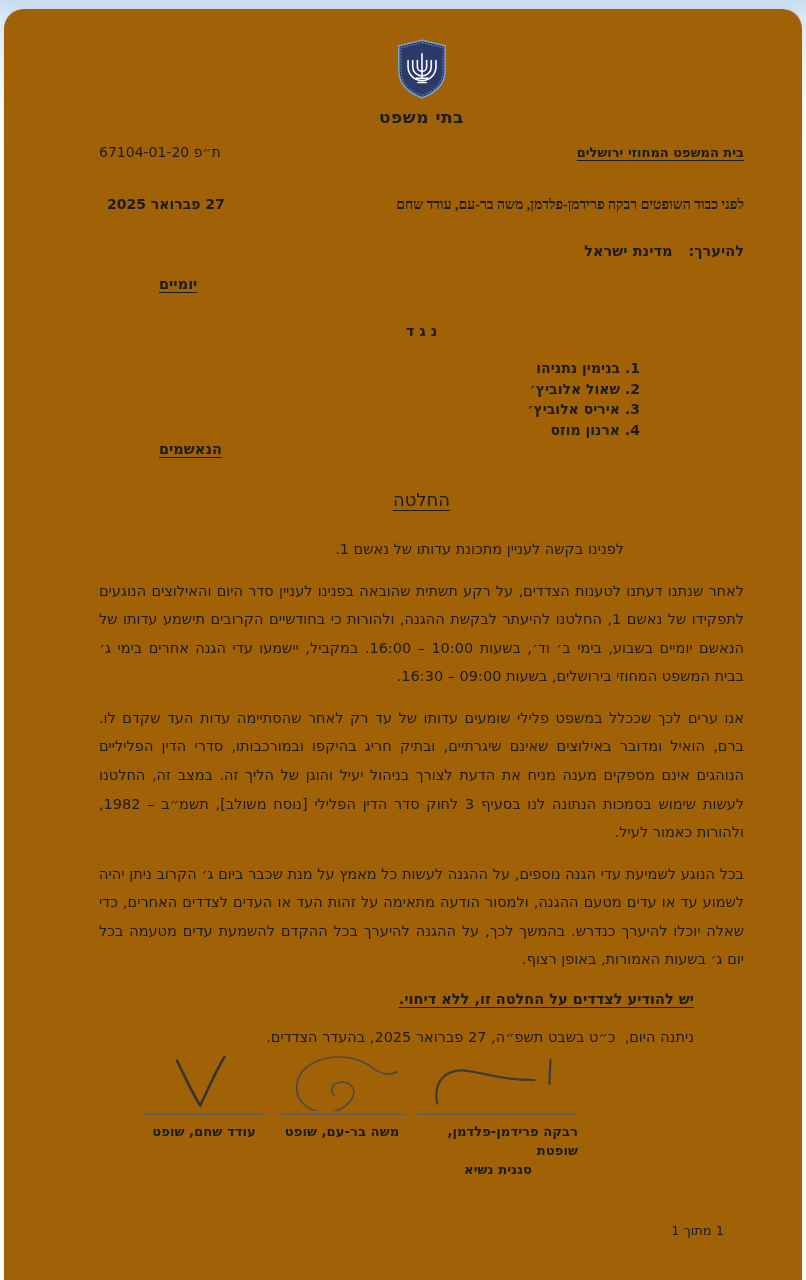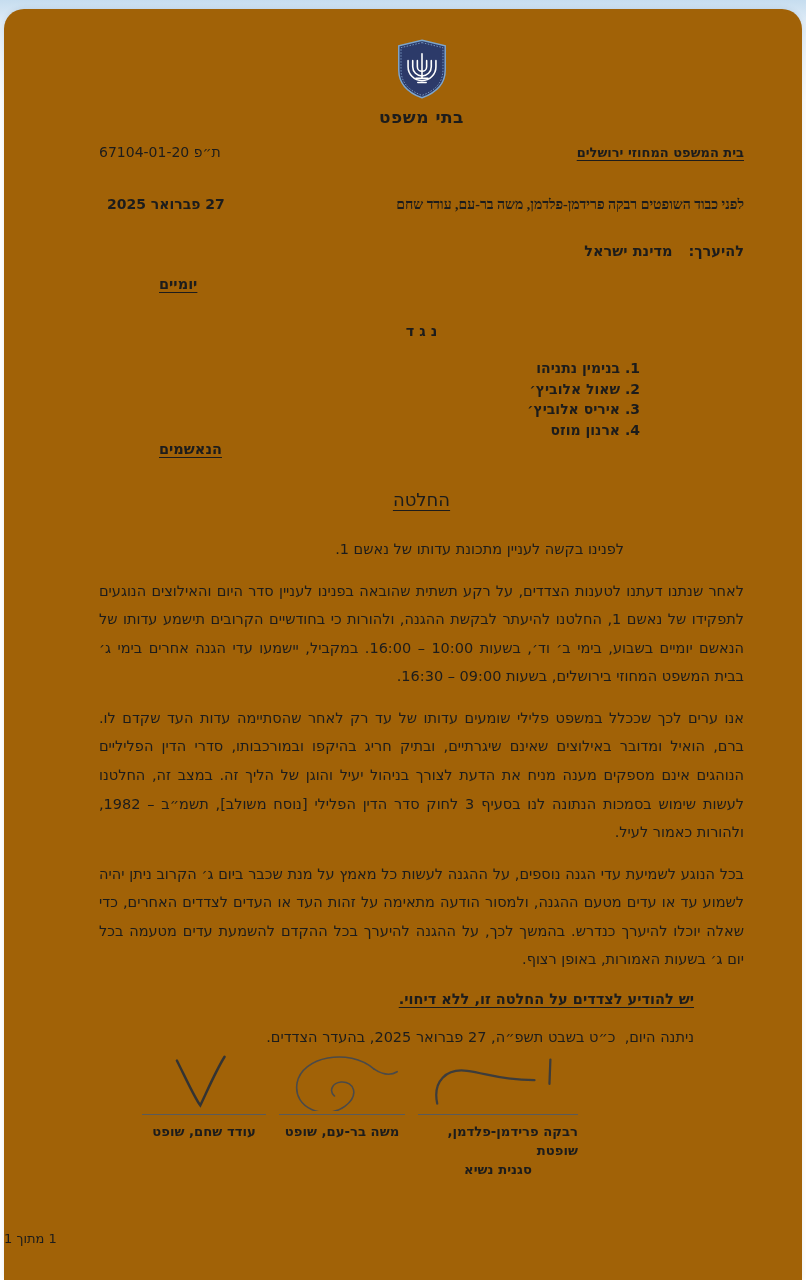--- a/index.html
+++ b/index.html
@@ -41,21 +41,21 @@
   .issued{margin-top:22px;margin-right:50px;font-size:14.5px;white-space:pre-wrap;}
   .signatures{display:flex;gap:13px;margin-top:8px;margin-right:166px;justify-content:flex-start;}
   .sig-col{display:flex;flex-direction:column;align-items:center;}
   .sig-col.c1{width:160px;}
   .sig-col.c2{width:126px;}
   .sig-col.c3{width:124px;}
   .sig-draw{height:58px;display:flex;align-items:flex-end;}
   .sig-line{width:100%;border-top:1.4px solid #5a5a5a;margin-top:3px;}
   .sig-name{font-size:13.2px;font-weight:700;margin-top:7px;line-height:1.45;}
   .sig-title{font-size:13.2px;font-weight:700;text-align:center;line-height:1.45;}
-  .footer{position:absolute;bottom:34px;left:0;right:78px;text-align:left;font-size:13px;}
+  .footer{position:absolute;bottom:42px;left:0;right:78px;text-align:right;font-size:13px;}
 </style>
 </head>
 <body>
 
 <div class="page">
 
   <div class="emblem-wrap">
     <svg viewBox="0 0 56 64" width="52" height="60" aria-hidden="true">
       <path d="M28 1 L53 7 V33 C53 49 43 57.5 28 63 C13 57.5 3 49 3 33 V7 Z" fill="#2c3a69" stroke="#7ea6cd" stroke-width="1.6"></path>
       <path d="M28 3.6 L50.6 9 V32.6 C50.6 47.4 41.5 55.4 28 60.4 C14.5 55.4 5.4 47.4 5.4 32.6 V9 Z" fill="none" stroke="#8fb3d9" stroke-width="0.8" stroke-dasharray="1.6 1.6"></path>

